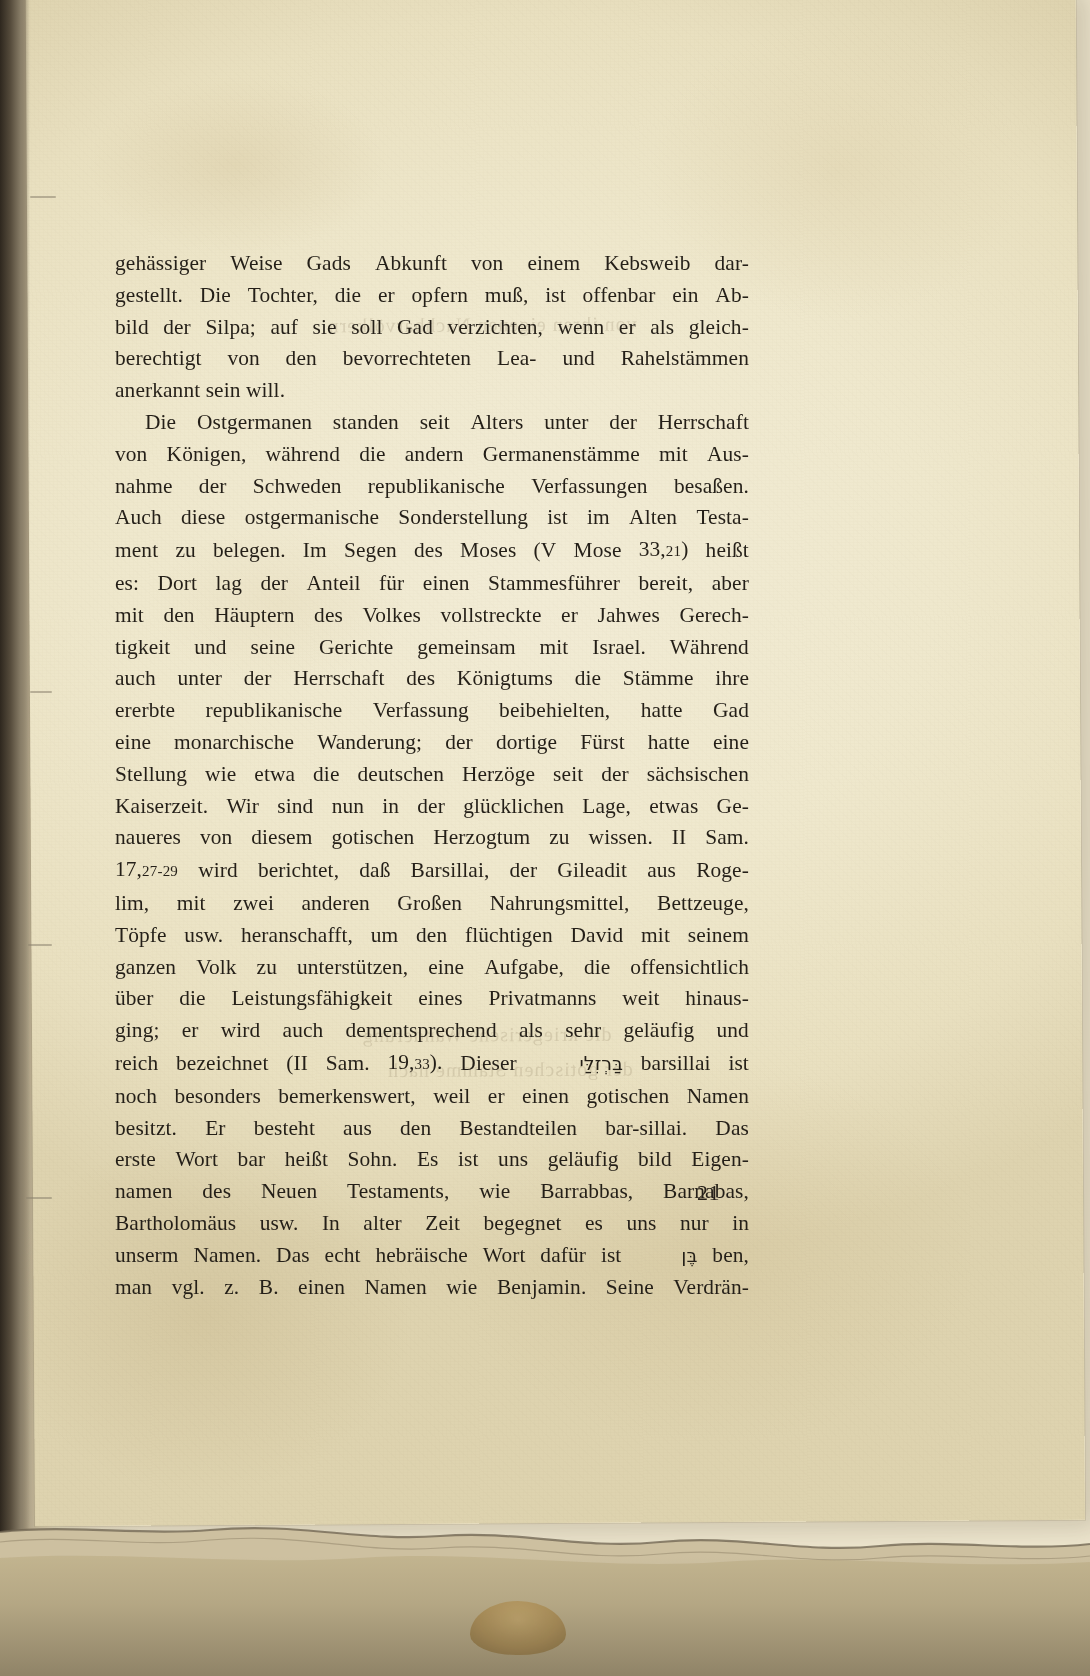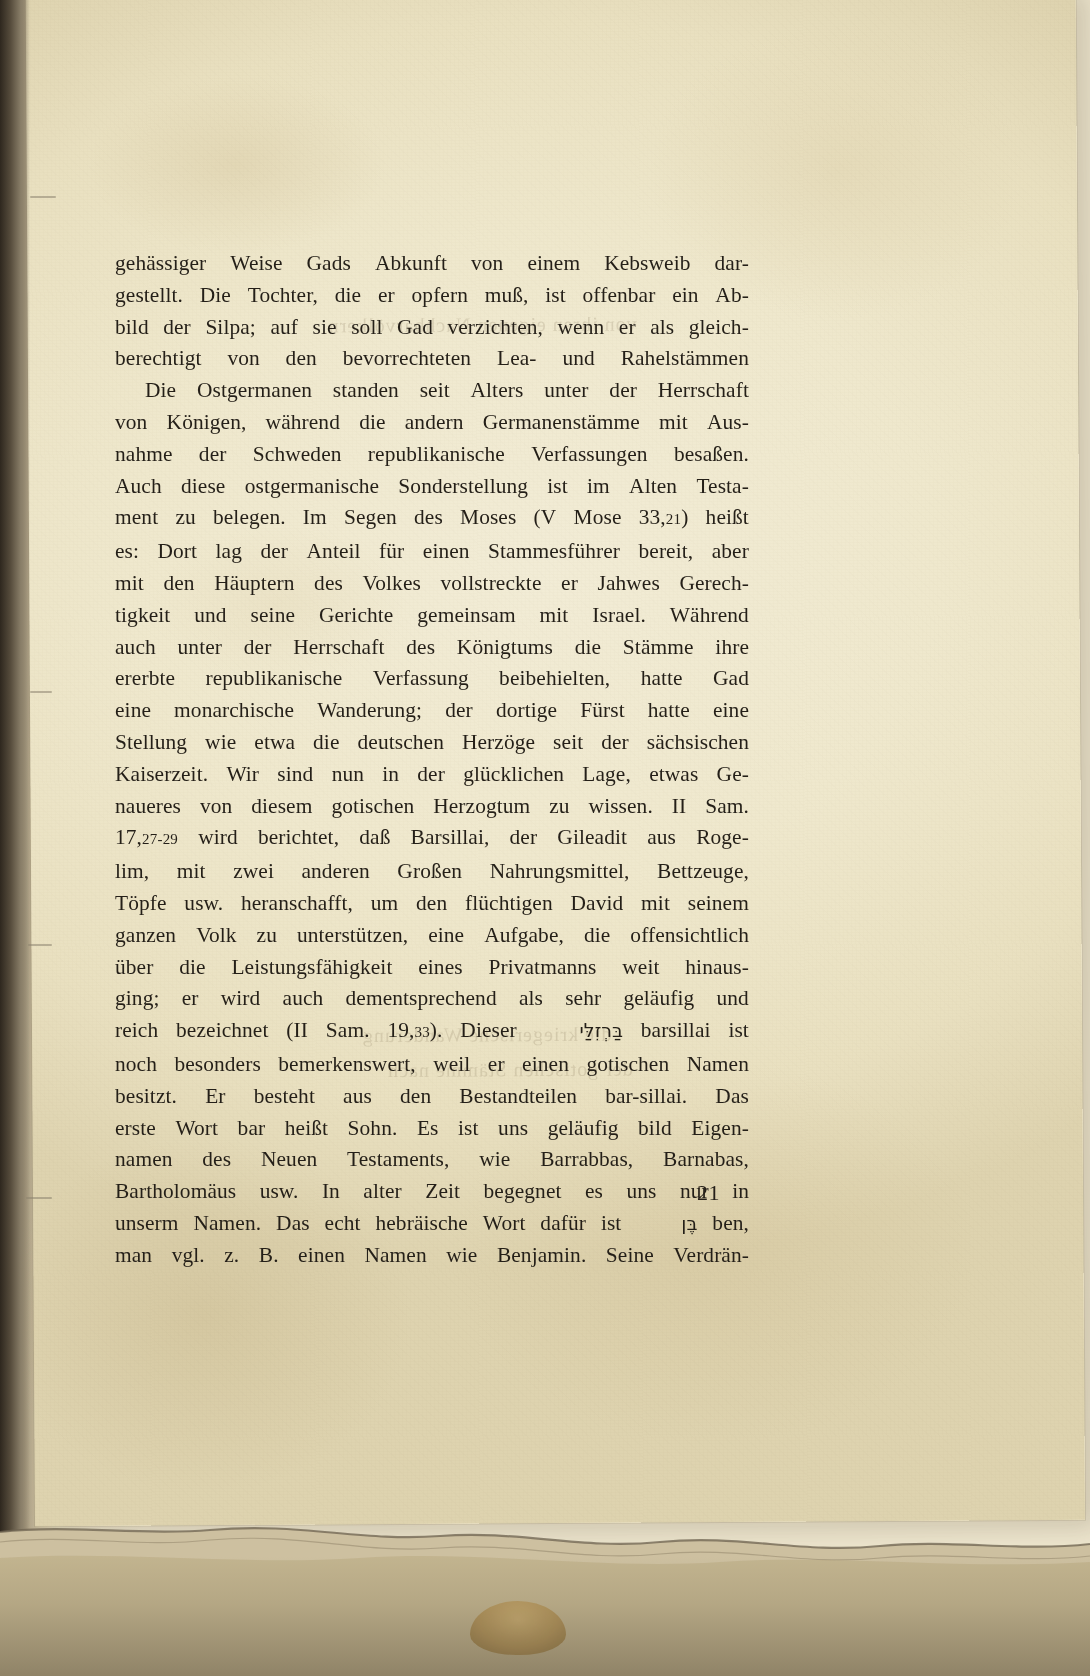--- a/index.html
+++ b/index.html
@@ -101,20 +101,21 @@
     text-indent: 30px;
   }
   .ln {
     display: block;
     white-space: nowrap;
   }
   
   .ln.j {
     display: flex;
     justify-content: space-between;
+    align-items: center;
   }
   .ln.j > span { white-space: pre; }
   .ln.last { display: block; }
 
   .sm {
     font-size: 15px;
     vertical-align: baseline;
     letter-spacing: 0.2px;
   }
   .heb {
@@ -242,20 +243,21 @@
       </span>
       <span class="ln j">
         <span>berechtigt</span>
           <span>von</span>
           <span>den</span>
           <span>bevorrechteten</span>
           <span>Lea-</span>
           <span>und</span>
           <span>Rahelstämmen</span>
       </span>
+      <span class="ln last">anerkannt sein will.</span>
     </p>
 
     <p>
       <span class="ln j" style="padding-left:30px;">
         <span>Die</span>
           <span>Ostgermanen</span>
           <span>standen</span>
           <span>seit</span>
           <span>Alters</span>
           <span>unter</span>

